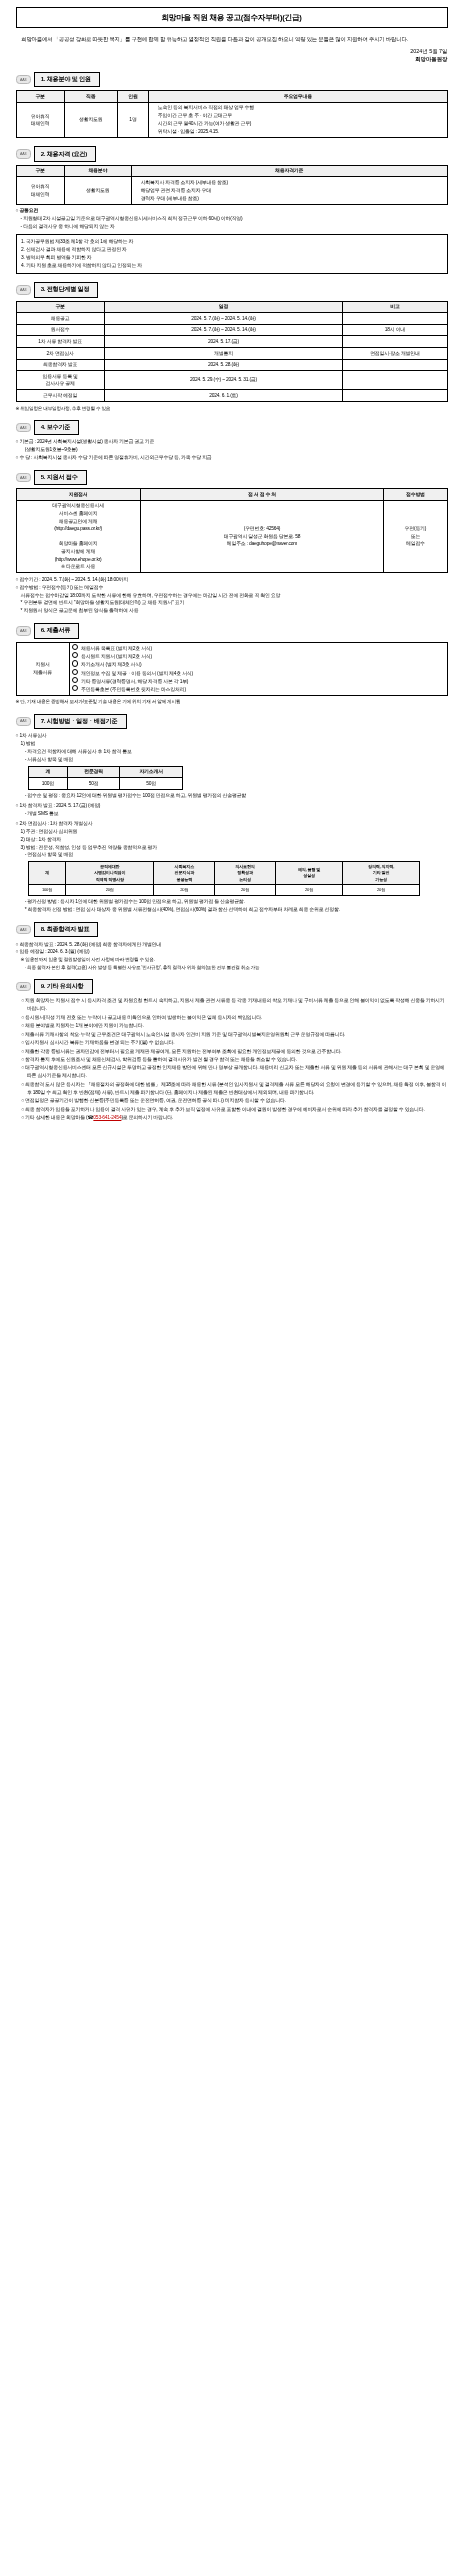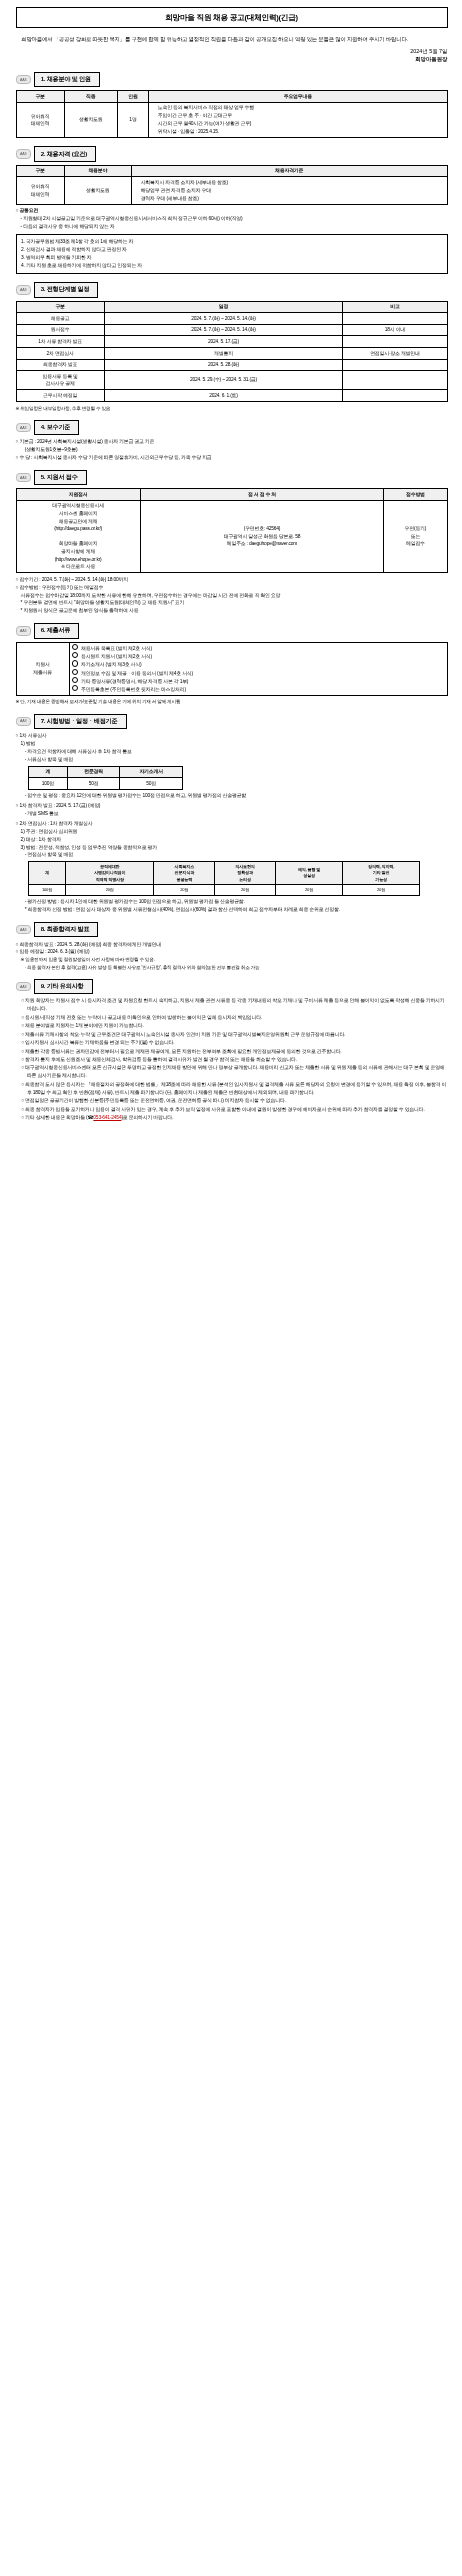--- a/index.html
+++ b/index.html
@@ -46,21 +46,21 @@
   .b{font-weight:bold;}
   .mt4{margin-top:2.1px;}
 </style>
 </head>
 <body>
 
 <div id="page">
   <div class="inner">
 
     <div class="doc-title-box">
-      <div class="doc-title">희망마을 직원 채용 공고(대체인력)(긴급)</div>
+      <div class="doc-title">희망마을 직원 채용 공고(점수자부터)(긴급)</div>
     </div>
 
     <p class="intro">
       <span class="ind">희망마을에서 「공공성 강화로 따뜻한 복지」를 구현에 함께 할 유능하고 열정적인 직원을 다음과 같이 공개모집 하오니 역량 있는 분들은 많이 지원하여 주시기 바랍니다.</span>
     </p>
     <div class="right-date">
       <div>2024년 5월 7일</div>
       <div class="b">희망마을원장</div>
     </div>
 

